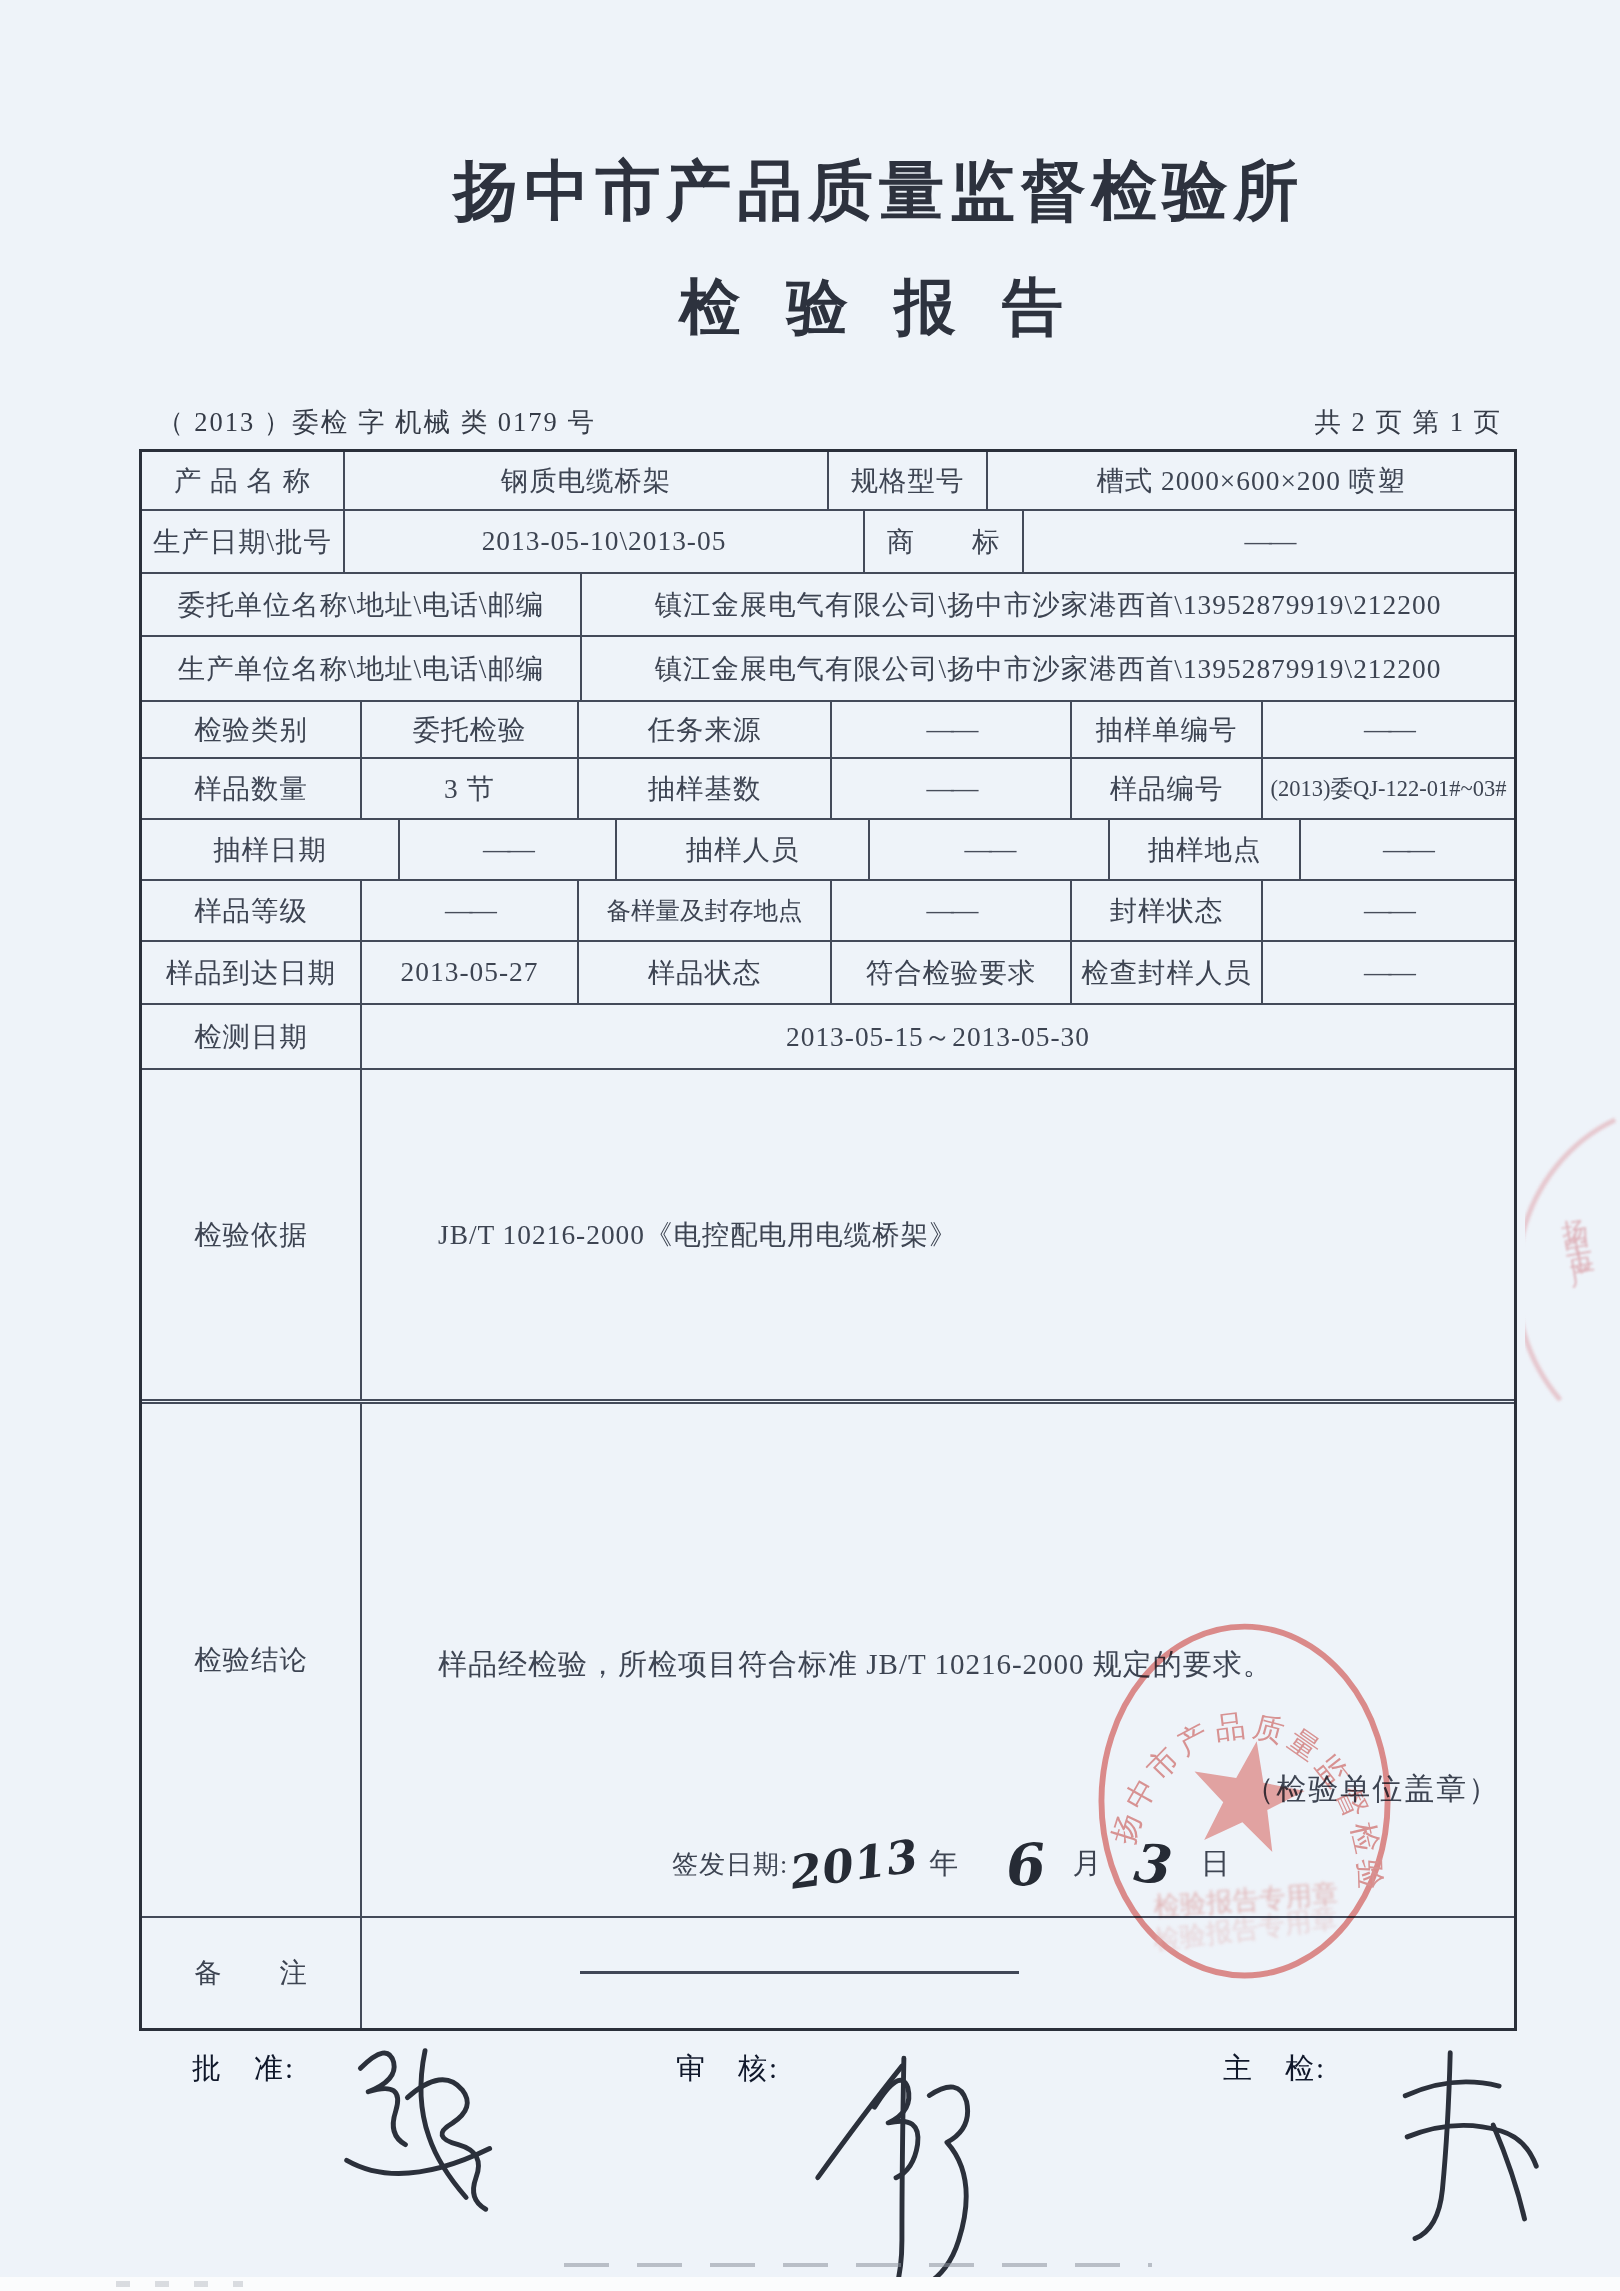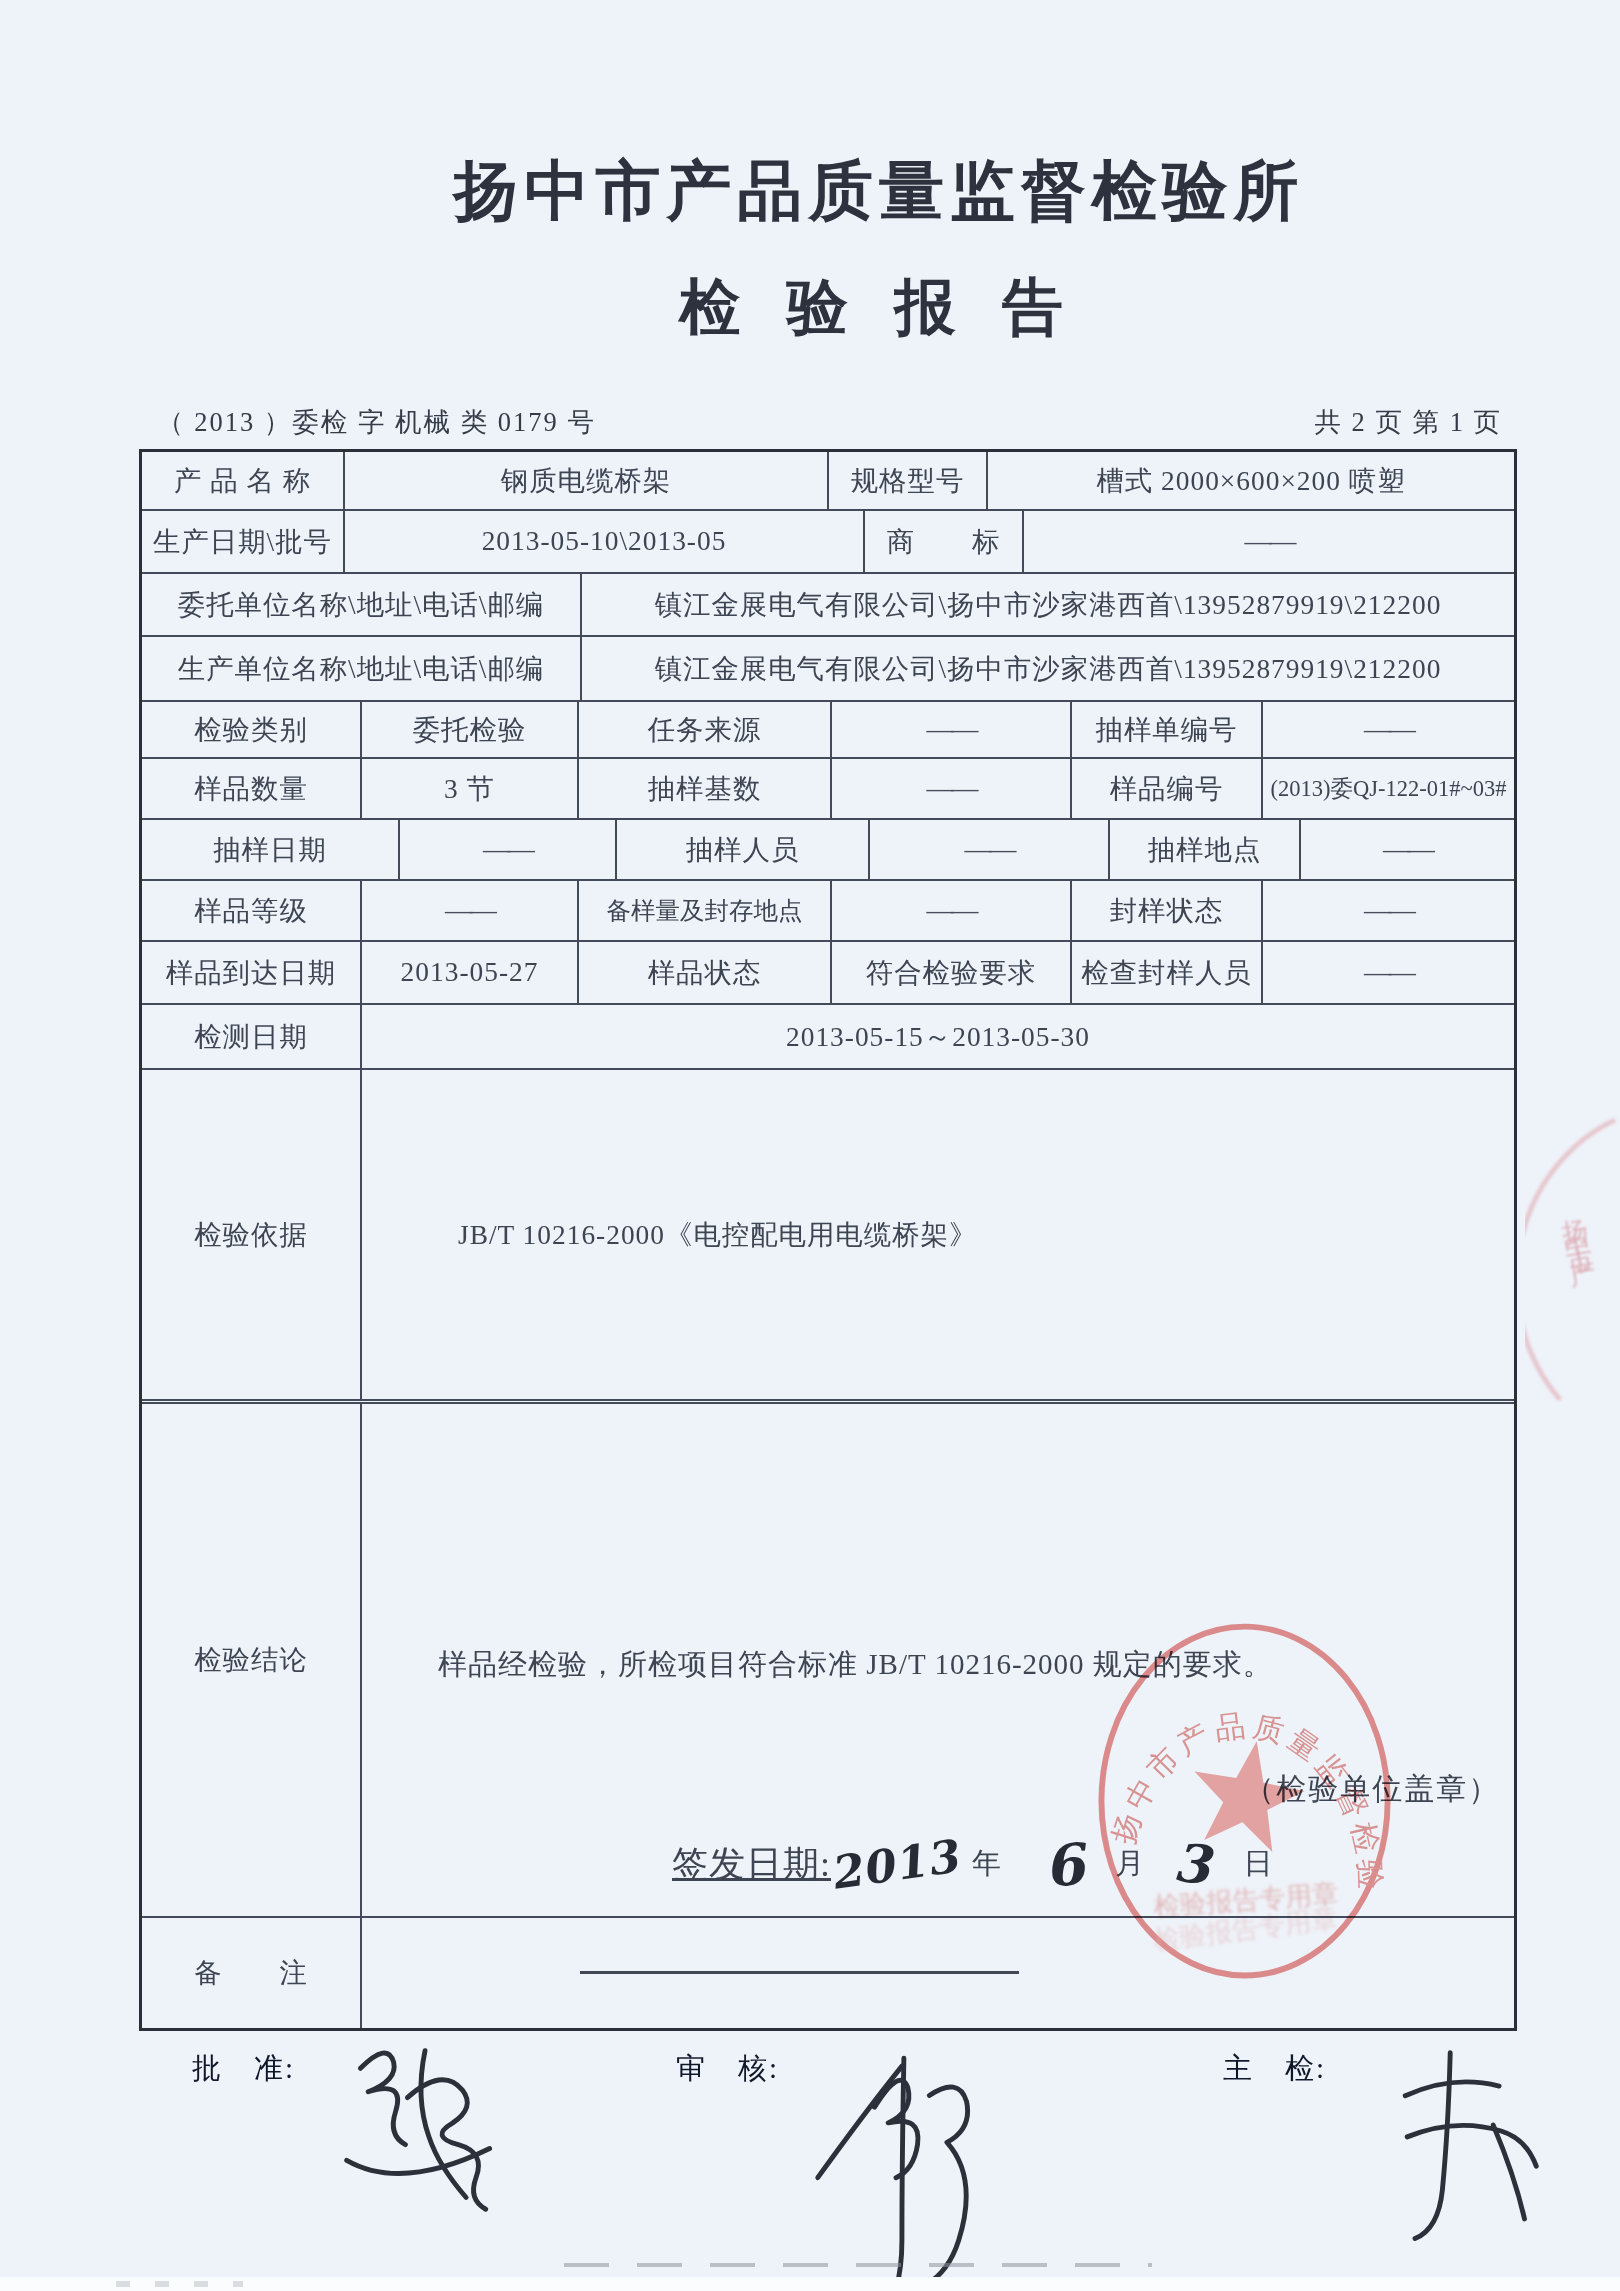--- a/index.html
+++ b/index.html
@@ -47,21 +47,21 @@
   .td.grow{flex:1;}
   .td.left{justify-content:flex-start;text-align:left;}
   .dash{letter-spacing:-2.9px;color:#474d5a;}
   .small{font-size:22.5px;letter-spacing:0;}
   .tight{font-size:24.5px;letter-spacing:0;}
   .rel{position:relative;}
   
   .conclusion-text{position:absolute;left:76px;top:241px;font-size:29px;letter-spacing:1px;white-space:nowrap;}
   .seal-note{position:absolute;right:13.7px;top:365px;font-size:30px;letter-spacing:2px;margin-left:32px;}
   .issue-line{position:absolute;left:310px;top:423px;height:74px;display:flex;align-items:center;white-space:nowrap;}
-  .issue-line .lab{font-size:36px;letter-spacing:1px;text-decoration:underline;}
+  .issue-line .lab{font-size:26px;letter-spacing:1px;}
   .hw{font-family:"DejaVu Serif","Liberation Serif",serif;font-style:italic;font-weight:bold;color:#262b35;display:inline-block;}
   .hw-year{font-size:45px;transform:rotate(-8deg);letter-spacing:1px;margin-left:2px;}
   .hw-month{font-size:57px;transform:rotate(-4deg);margin-left:47px;}
   .hw-day{font-size:53px;transform:rotate(7deg);margin-left:33px;}
   .unit{font-size:29px;}
   .u-year{margin-left:9.8px;}
   .u-month{margin-left:25.5px;}
   .u-day{margin-left:27.4px;}
   .remark-line{position:absolute;left:218px;top:53px;width:439px;height:2.9px;background:#404757;}
   
@@ -173,21 +173,21 @@
       <div class="td grow dash">——</div>
     </div>
 
     <div class="tr" style="height:63px">
       <div class="td" style="width:218px">检测日期</div>
       <div class="td grow">2013-05-15～2013-05-30</div>
     </div>
 
     <div class="tr" style="height:329px">
       <div class="td" style="width:218px">检验依据</div>
-      <div class="td grow left" style="padding-left:96px">JB/T  10216-2000《电控配电用电缆桥架》</div>
+      <div class="td grow left" style="padding-left:76px">JB/T  10216-2000《电控配电用电缆桥架》</div>
     </div>
 
     <div class="tr double-top" style="height:512px">
       <div class="td" style="width:218px">检验结论</div>
       <div class="td grow rel">
         <div class="conclusion-text">样品经检验，所检项目符合标准 JB/T 10216-2000 规定的要求。</div>
         <div class="seal-note">（检验单位盖章）</div>
         <div class="issue-line">
           <span class="lab">签发日期:</span>
           <span class="hw hw-year">2013</span>

